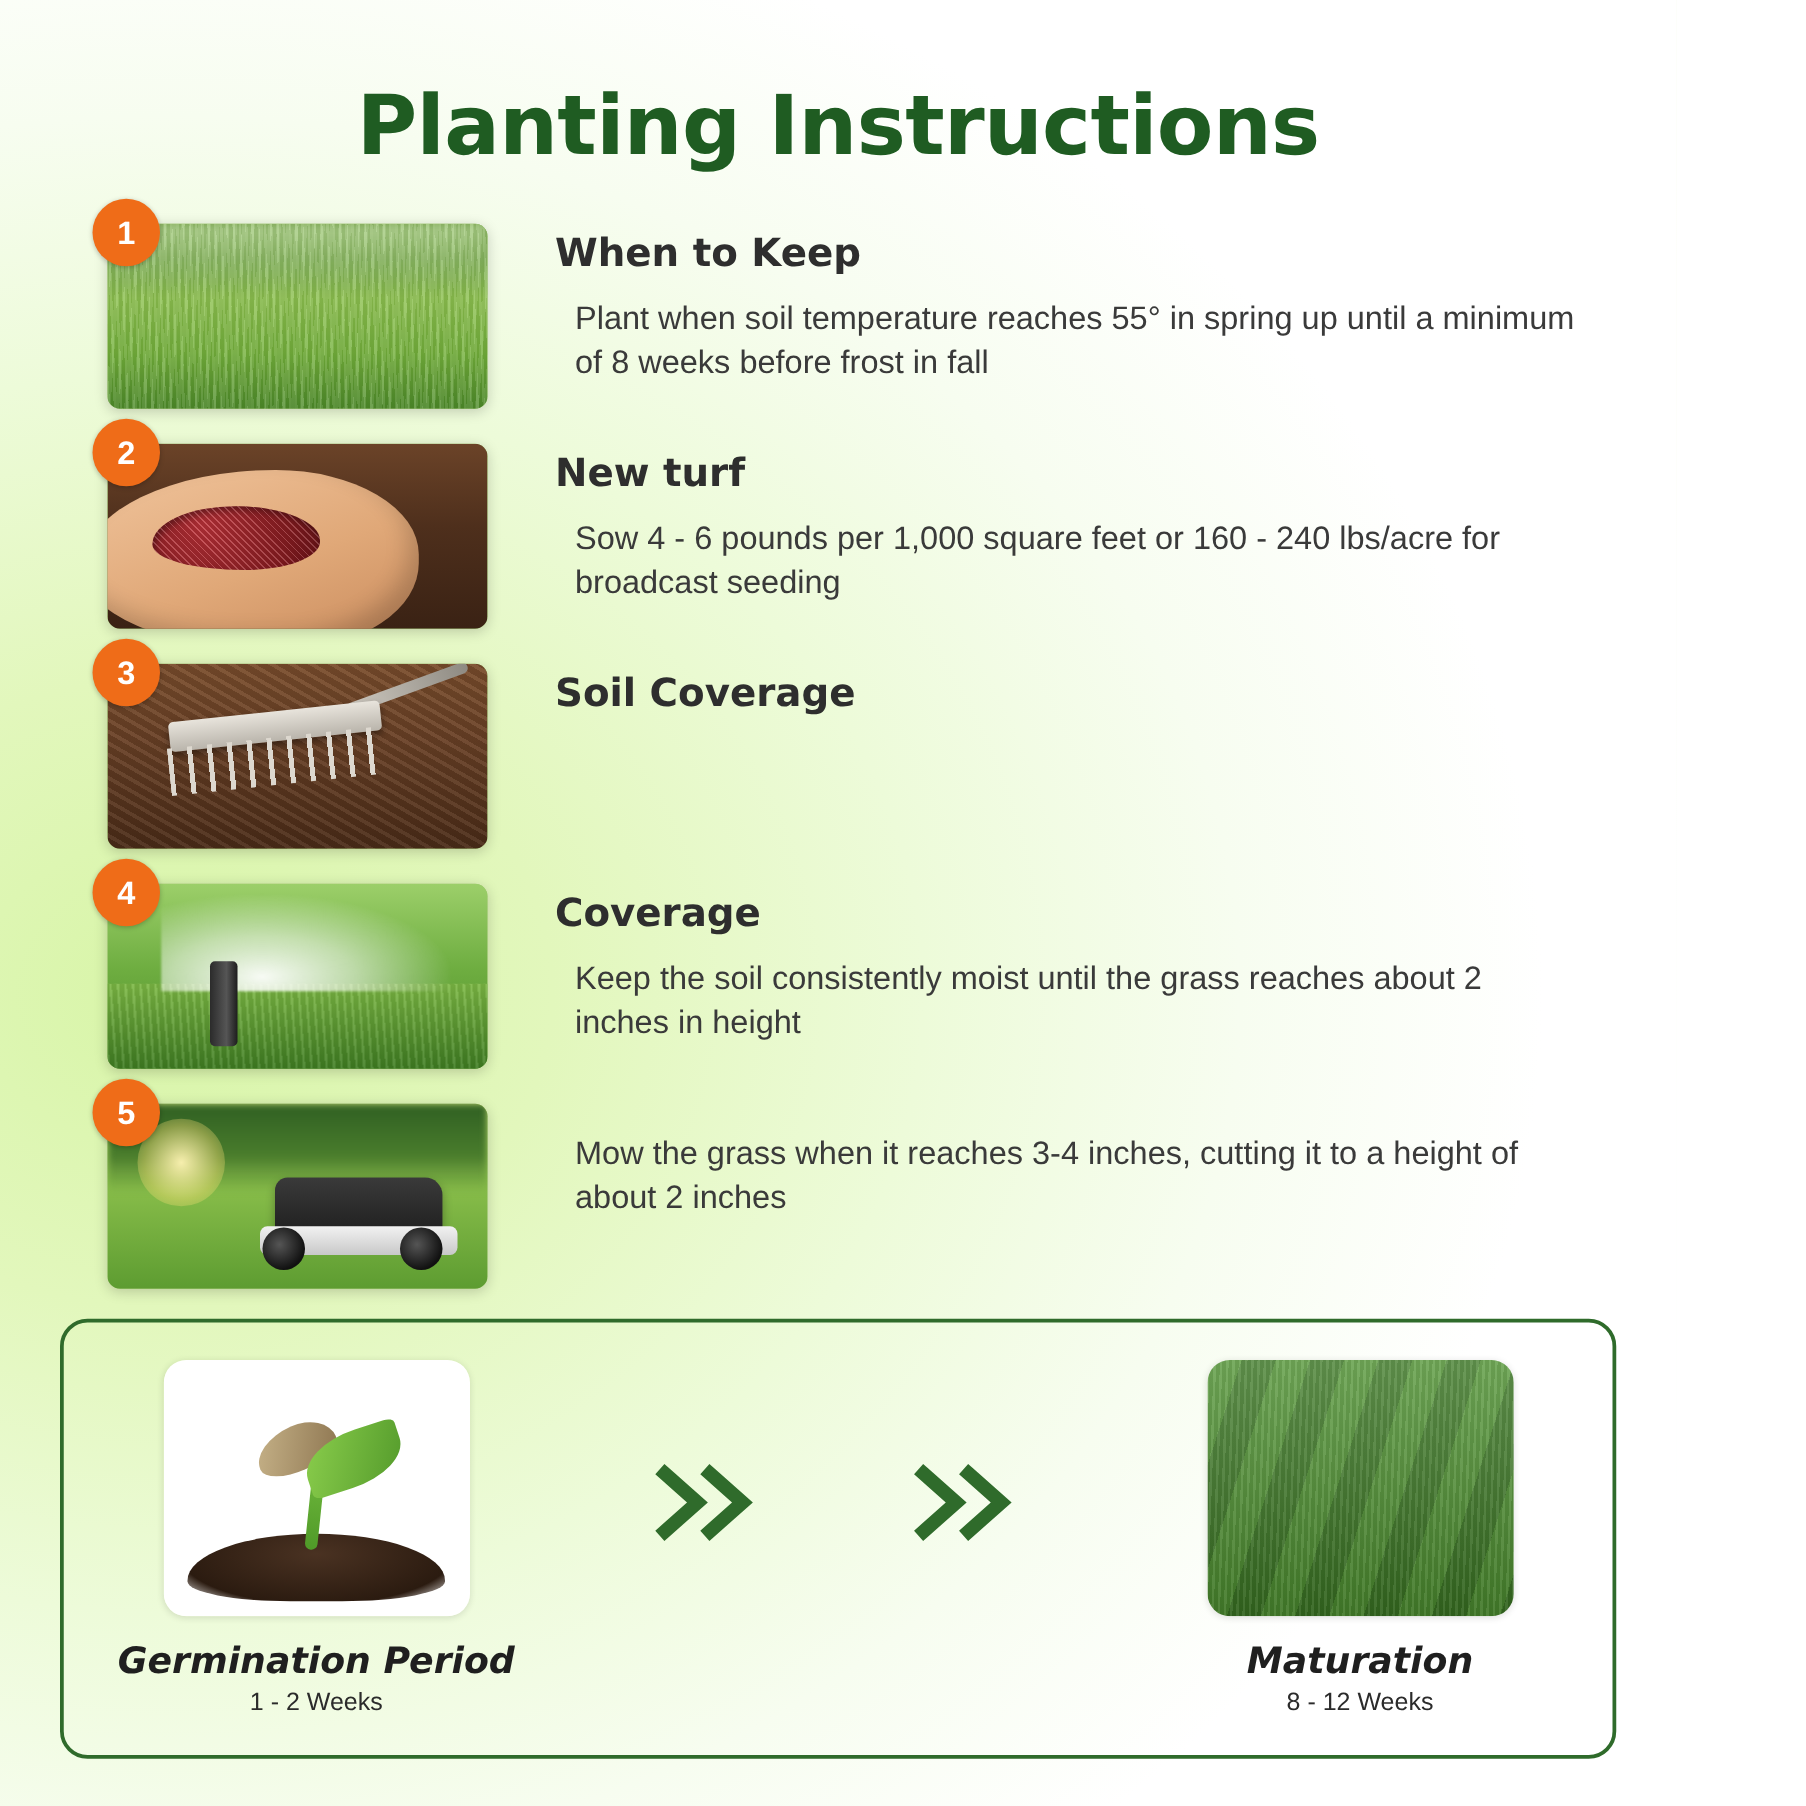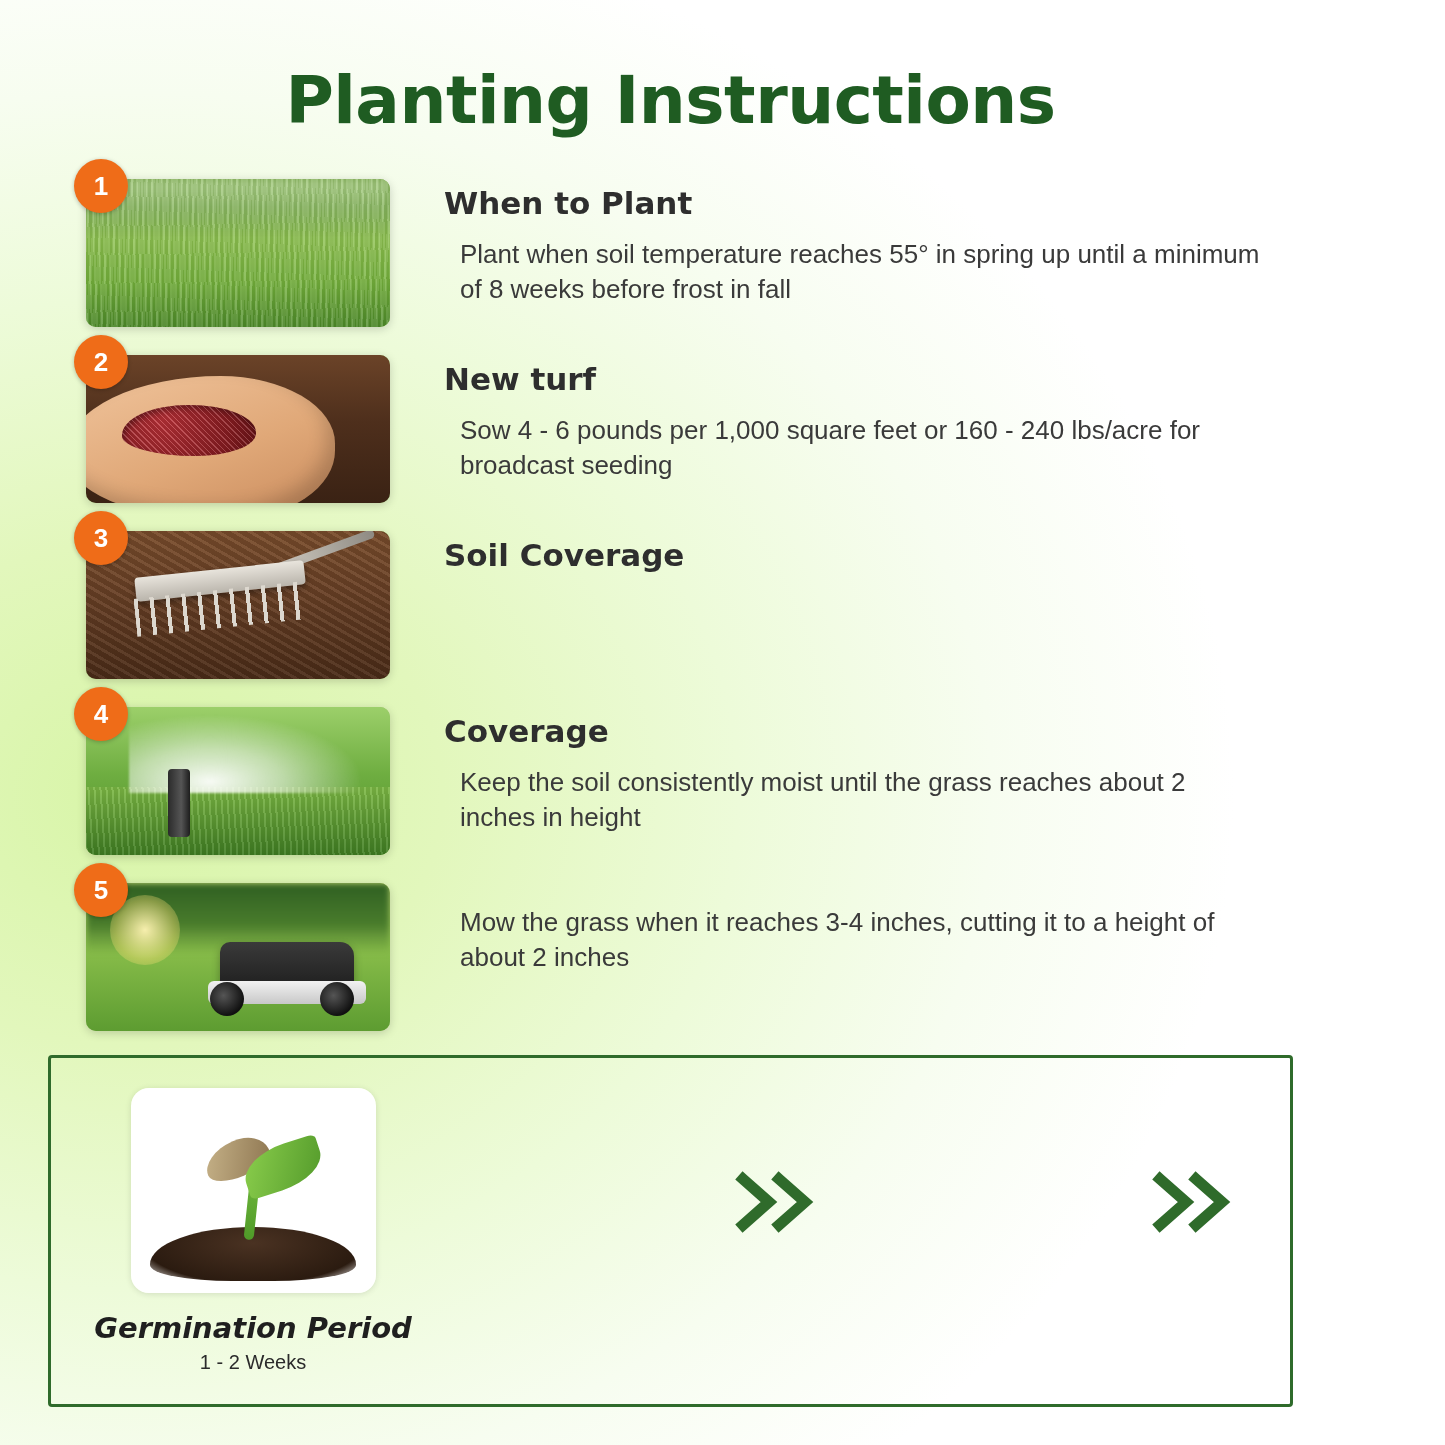--- a/index.html
+++ b/index.html
@@ -108,21 +108,21 @@
   }
 
   
   .timeline {
     position: absolute;
     left: 48px;
     right: 48px;
     bottom: 38px;
     height: 352px;
     border: 3px solid #2f6b2b;
-    border-radius: 4px;
+    border-radius: 22px;
     box-sizing: border-box;
     display: flex;
     align-items: center;
     justify-content: space-between;
     padding: 0 52px;
   }
 
   .tl-item {
     width: 300px;
     display: flex;
@@ -433,21 +433,21 @@
     <div class="step">
       <div class="thumb-wrap">
         <div class="badge">1</div>
         <div class="thumb">
           <div class="img-lawn">
               <div class="blur-top"></div>
             </div>
         </div>
       </div>
       <div class="step-text">
-        <h2 class="step-heading">When to Plant</h2>
+        <h2 class="step-heading">When to Keep</h2>
         <p class="step-body">Plant when soil temperature reaches 55° in spring up until a minimum of 8 weeks before frost in fall</p>
       </div>
     </div>
 
     <div class="step">
       <div class="thumb-wrap">
         <div class="badge">2</div>
         <div class="thumb">
           <div class="img-seed">
               <div class="hand"></div>
@@ -538,16 +538,23 @@
     </div>
 
 
     <div class="tl-arrow">
       <svg width="86" height="62" viewBox="0 0 86 62" aria-hidden="true">
         <path d="M8 8 L34 31 L8 54" fill="none" stroke="#2f6b2b" stroke-width="11" stroke-linecap="square"></path>
         <path d="M44 8 L70 31 L44 54" fill="none" stroke="#2f6b2b" stroke-width="11" stroke-linecap="square"></path>
       </svg>
     </div>
 
+    <div class="tl-item">
+      <div class="tl-thumb">
+        <div class="img-stripes"></div>
+      </div>
+      <div class="tl-label">Maturation</div>
+      <div class="tl-value">8 - 12 Weeks</div>
+    </div>
 
   </div>
 
 </div>
 
 </body></html>

